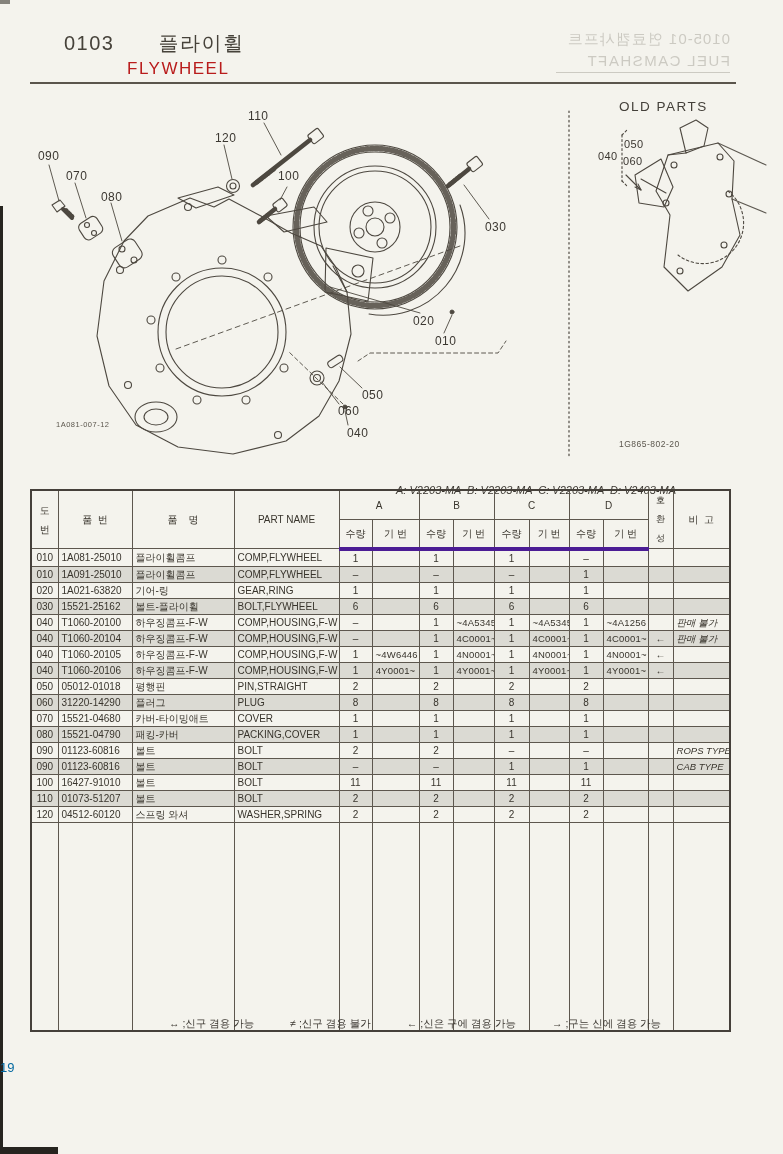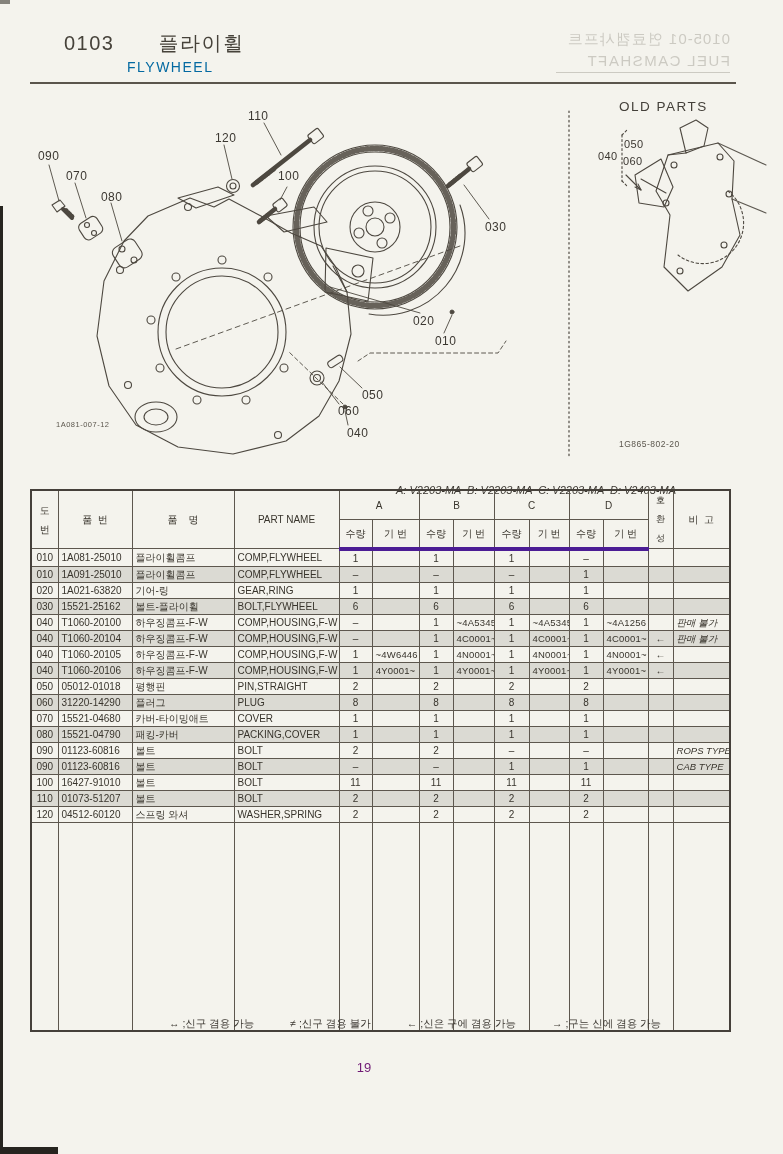--- a/index.html
+++ b/index.html
@@ -5,21 +5,21 @@
   html,body{margin:0;padding:0;background:#dddcd6;}
   .page{position:relative;width:783px;height:1154px;background:#f4f3ed;overflow:hidden;
         font-family:"Liberation Sans","DejaVu Sans",sans-serif;color:#3c3830;}
   
   .edge-left{position:absolute;left:0;top:206px;width:3px;height:948px;background:#26241f;}
   .edge-bottom{position:absolute;left:0;top:1147px;width:58px;height:7px;background:#26241f;}
   .speck-tl{position:absolute;left:0;top:0;width:10px;height:4px;background:#4a463f;opacity:.65;}
   
   .sec-title{position:absolute;left:64px;top:30px;font-size:20px;letter-spacing:1.5px;color:#46423a;}
   .sec-title .code{margin-right:44px;}
-  .sub-title{position:absolute;left:127px;top:59px;font-size:14px;letter-spacing:1.5px;color:#0369a1;}
+  .sub-title{position:absolute;left:127px;top:59px;font-size:17px;letter-spacing:1.5px;color:#b91c1c;}
   .title-rule{position:absolute;left:30px;top:82px;width:706px;border-top:2px solid #5a554c;}
   
   .bleed{position:absolute;left:462px;top:28px;width:268px;transform:scaleX(-1);
          color:#8d897f;opacity:.38;line-height:22px;}
   .bleed .b1{font-size:15px;letter-spacing:1px;}
   .bleed .b2{font-size:15px;letter-spacing:1.5px;border-bottom:1.5px solid #8d897f;display:inline-block;padding-right:30px;}
   
   .diag{position:absolute;left:28px;top:95px;width:740px;height:370px;}
   .co{position:absolute;font-size:12px;letter-spacing:.4px;color:#3b3731;}
   .co-old{font-size:11px;}
@@ -41,21 +41,21 @@
   .ptable th.sp{white-space:pre;text-align:center;}
   .ptable td.l{text-align:left;}
   .ptable td.ser{font-size:9.5px;letter-spacing:.2px;}
   .ptable td.rem{font-size:9.5px;font-style:italic;}
   .ptable tr.shaded td{background:#dbdad3;}
   .ptable tr.filler td{height:207px;background:#f4f3ed;}
   
   .legend{position:absolute;left:30px;top:1017px;width:700px;padding-left:70px;box-sizing:border-box;
           display:flex;justify-content:center;gap:36px;font-size:10.5px;color:#3b3731;white-space:nowrap;}
   .legend .sym{margin-right:3px;}
-  .pageno{position:absolute;left:0;top:1060px;width:728px;text-align:center;font-size:13px;color:#701a75;}
+  .pageno{position:absolute;left:0;top:1060px;width:728px;text-align:left;font-size:13px;color:#0369a1;}
 </style>
 </head>
 <body>
 
 <div class="page">
 
   <div class="edge-left"></div>
   <div class="edge-bottom"></div>
   <div class="speck-tl"></div>
 

